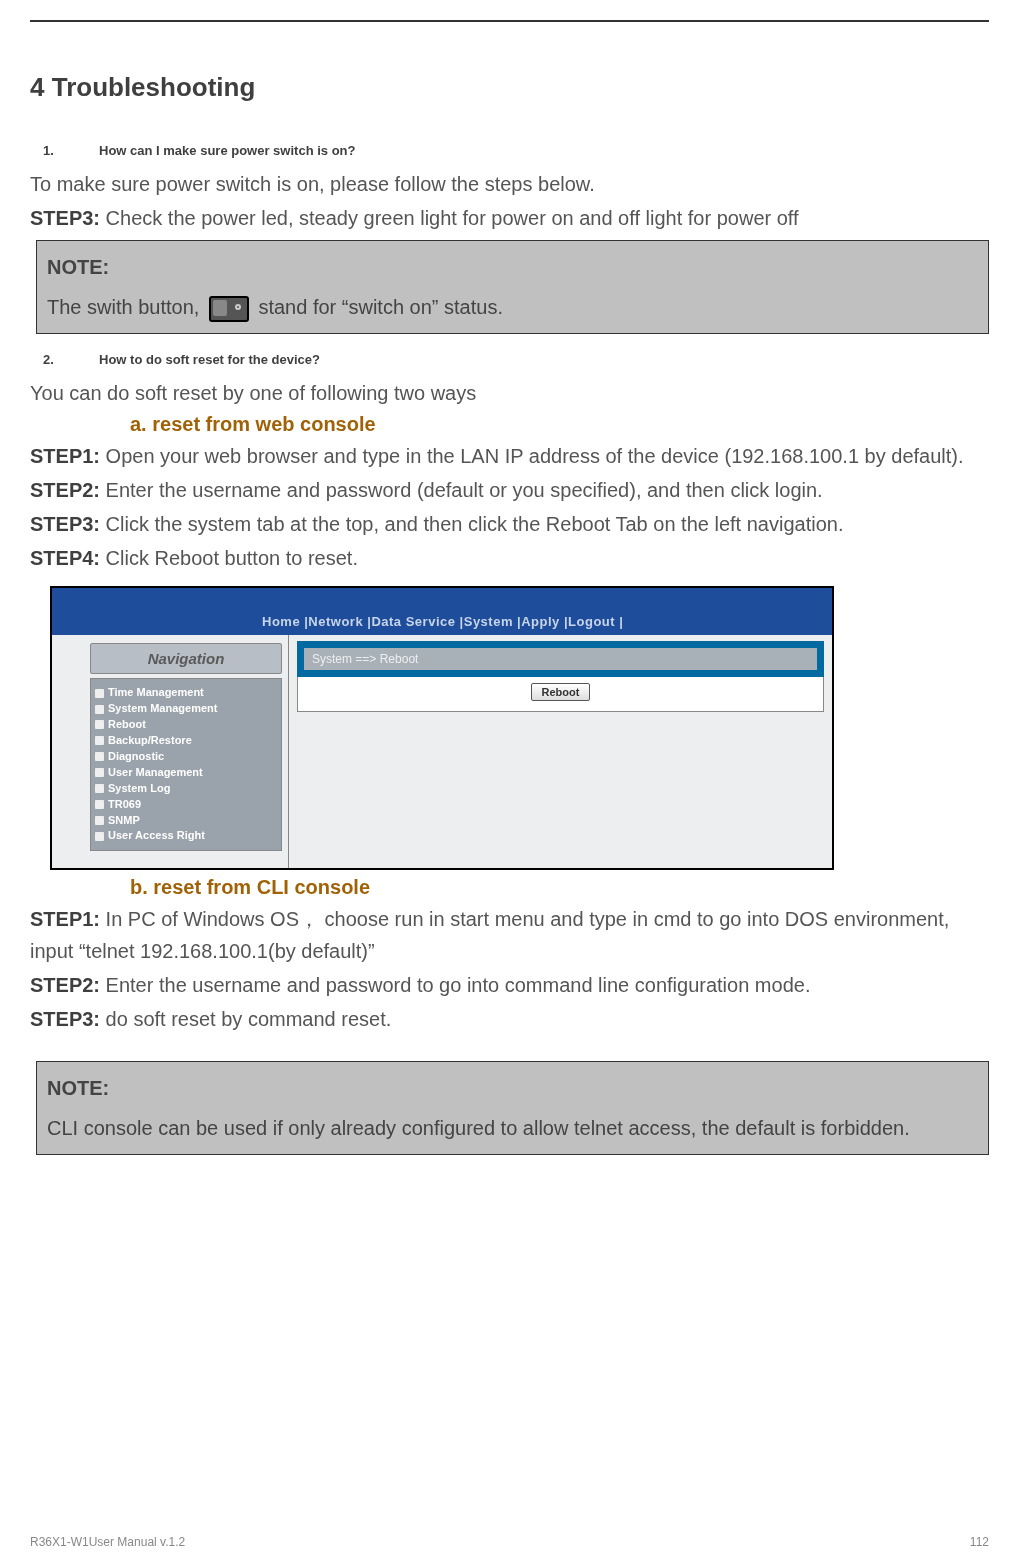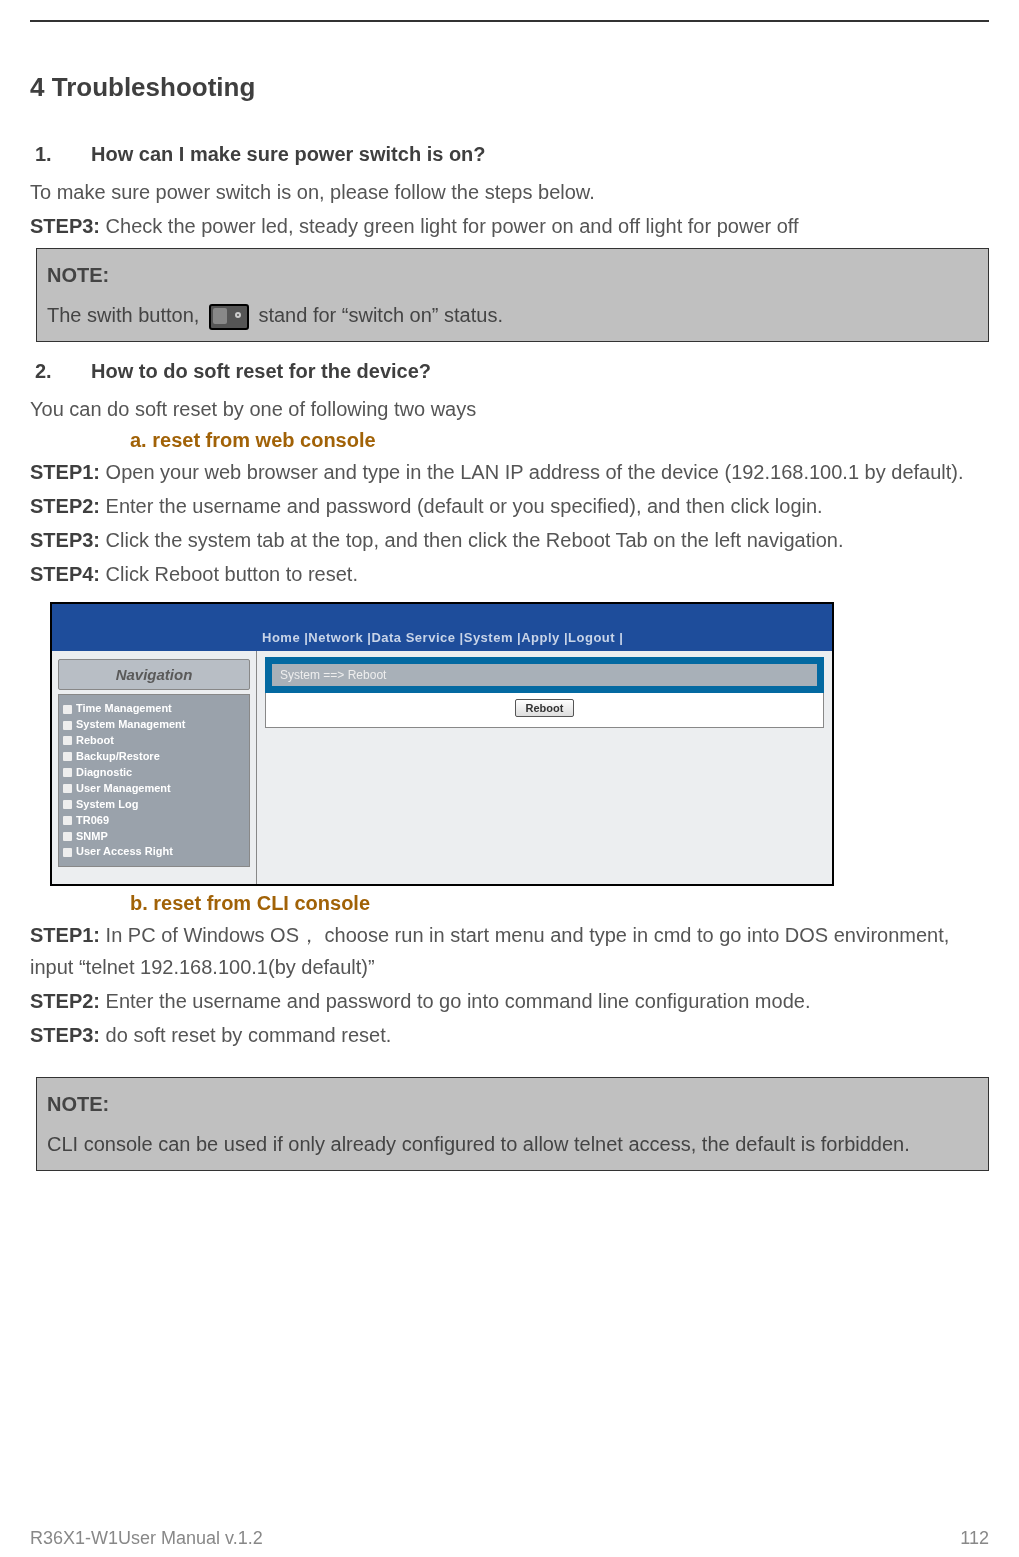--- a/index.html
+++ b/index.html
@@ -21,24 +21,24 @@
       border-top: 2px solid #333;
       margin-top: 20px;
     }
     h1.section-heading {
       font-size: 26px;
       font-weight: bold;
       color: #3f3f3f;
       margin: 50px 0 40px 0;
     }
     .q-heading {
-      font-size: 20px;
+      font-size: 13px;
       font-weight: bold;
       color: #3f3f3f;
-      margin: 10px 5px;
+      margin: 10px 13px;
     }
     .q-heading .num {
       display: inline-block;
       width: 56px;
     }
     .body-text {
       font-size: 20px;
       color: #555;
       line-height: 1.6;
       margin: 0 0 2px 0;
@@ -120,20 +120,21 @@
       letter-spacing: 0.5px;
     }
     .ss-body {
       display: flex;
       background: #eceef0;
     }
     .ss-nav {
       width: 192px;
       background: #eceef0;
       padding: 8px 6px;
+      margin-left: 32px;
     }
     .ss-nav-title {
       background: #b8bec5;
       color: #5a5a5a;
       font-weight: bold;
       font-style: italic;
       font-size: 15px;
       text-align: center;
       padding: 6px 0;
       border: 1px solid #888;
@@ -194,21 +195,21 @@
     }
     .ss-blank {
       background: #eceef0;
       height: 150px;
     }
     .footer {
       position: absolute;
       bottom: 28px;
       left: 30px;
       right: 30px;
-      font-size: 18px;
+      font-size: 12px;
       color: #888;
       display: flex;
       justify-content: space-between;
     }
   </style>
 </head>
 <body>
 
 <div class="page">
   <div class="top-line"></div>

